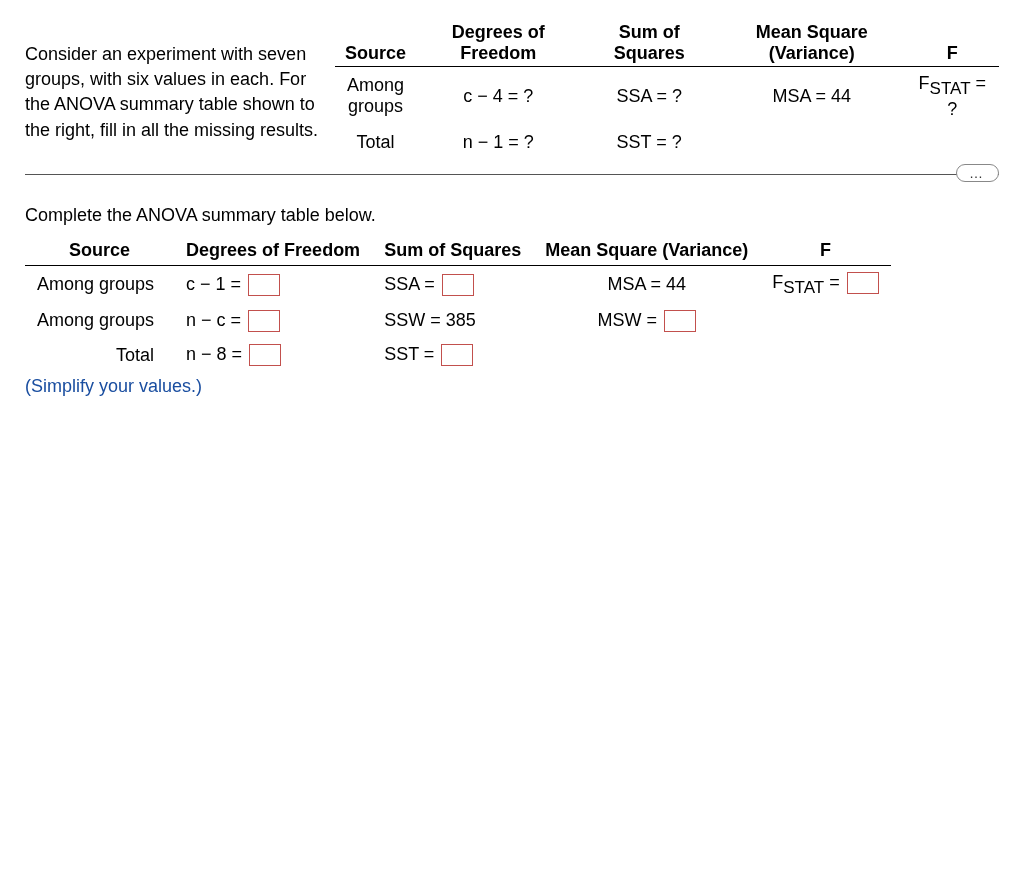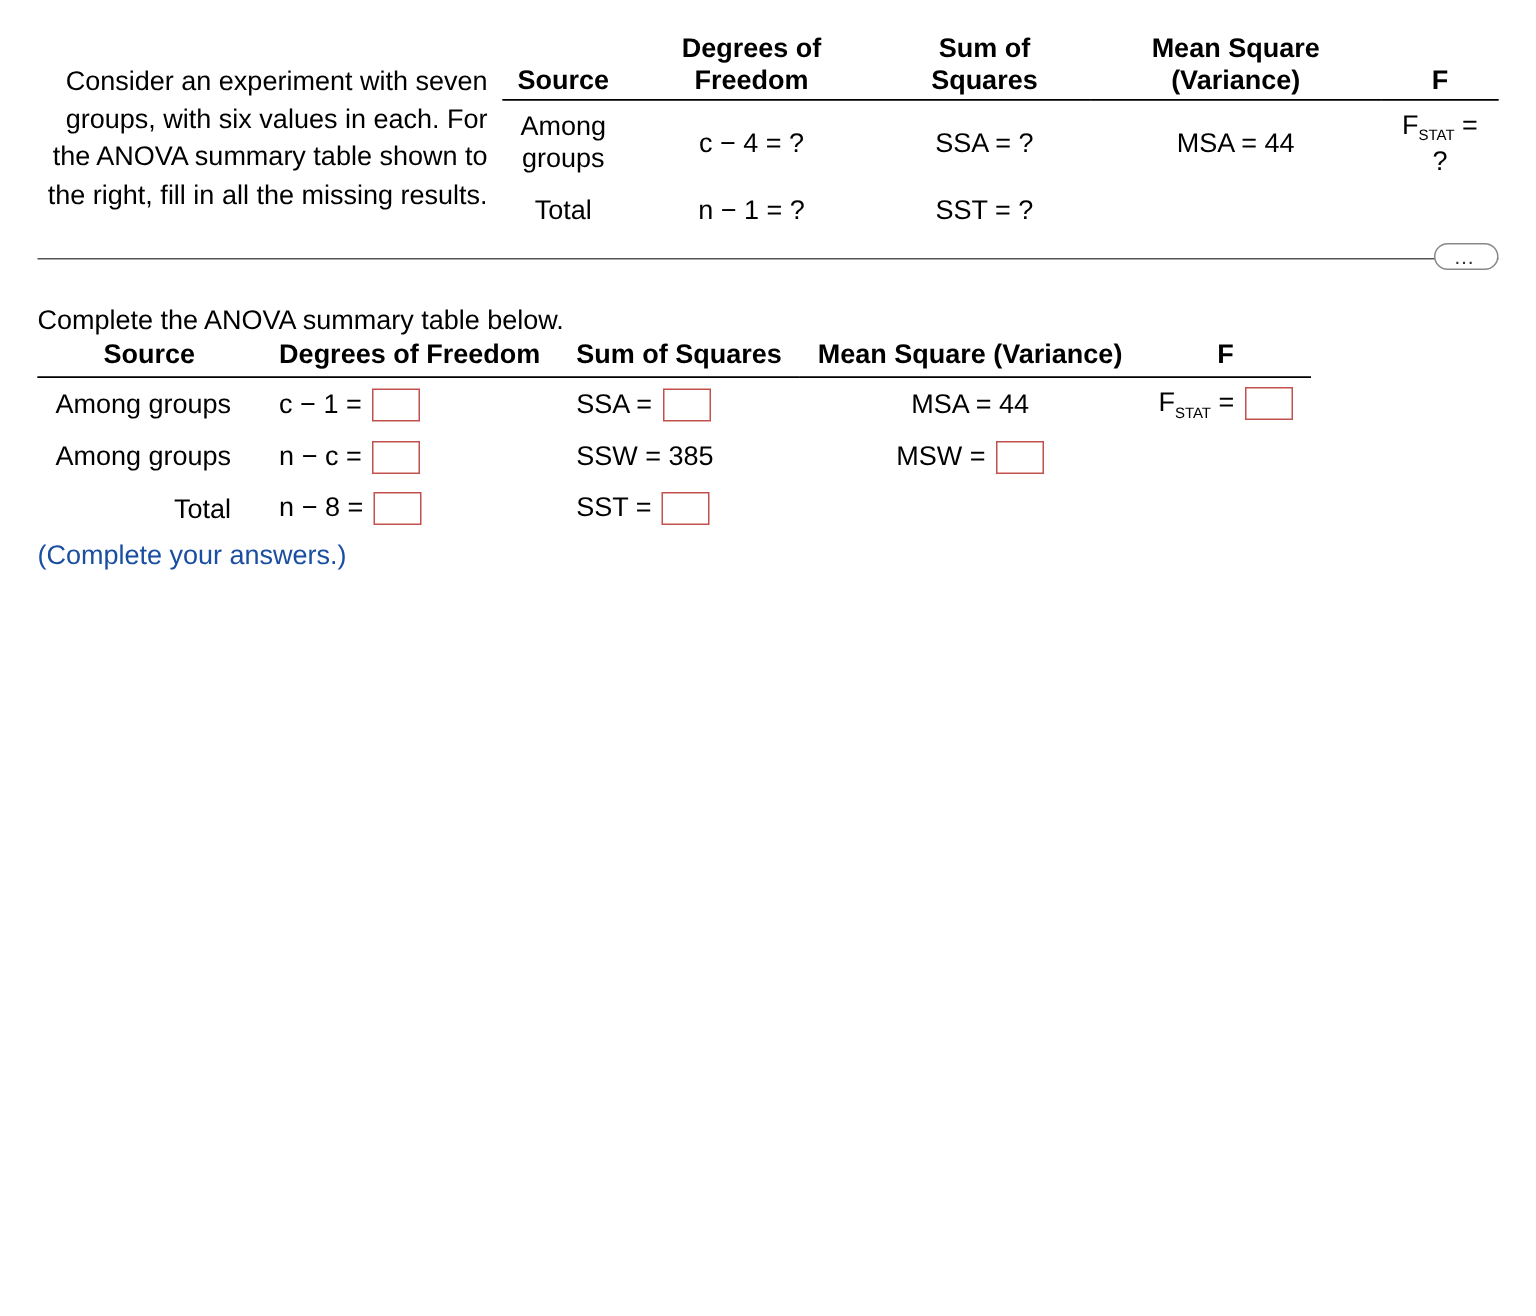--- a/index.html
+++ b/index.html
@@ -19,21 +19,20 @@
     }
     .top-section {
       display: flex;
       gap: 10px;
       margin-bottom: 15px;
     }
     .problem-text {
       flex: 0 0 300px;
       line-height: 1.4;
       padding-top: 22px;
-      text-align: right;
     }
     .anova-table-top {
       flex: 1;
     }
     .anova-table-top table {
       border-collapse: collapse;
     }
     .anova-table-top th {
       font-weight: bold;
       text-align: center;
@@ -46,21 +45,21 @@
     .anova-table-top td {
       padding: 6px 10px;
       text-align: center;
       vertical-align: middle;
     }
     .anova-table-top td.src {
       text-align: center;
       line-height: 1.2;
     }
     .fstat-sub {
-      font-size: 10px;
+      font-size: 17px;
       vertical-align: sub;
     }
     .divider-wrap {
       position: relative;
       margin: 15px 0 30px 0;
     }
     .divider {
       border: none;
       border-top: 1px solid #555;
       width: 100%;
@@ -73,20 +72,21 @@
       border: 1px solid #888;
       border-radius: 12px;
       padding: 1px 12px;
       font-size: 14px;
       letter-spacing: 3px;
       cursor: pointer;
       line-height: 1;
       color: #333;
     }
     .instruction {
+      margin-bottom: 12px;
     }
     .answer-table {
       border-collapse: collapse;
     }
     .answer-table th {
       font-weight: bold;
       text-align: center;
       padding: 2px 12px 4px 12px;
       vertical-align: bottom;
       border-bottom: 1px solid #000;
@@ -212,13 +212,13 @@
       </td>
       <td>
         <span>SST =</span>
         <input class="inp" type="text" style="">
       </td>
       <td></td>
       <td></td>
     </tr>
   </tbody>
 </table>
-<div class="simplify">(Complete your answers.)</div>
+<div class="simplify">(Simplify your values.)</div>
 
 </body></html>

